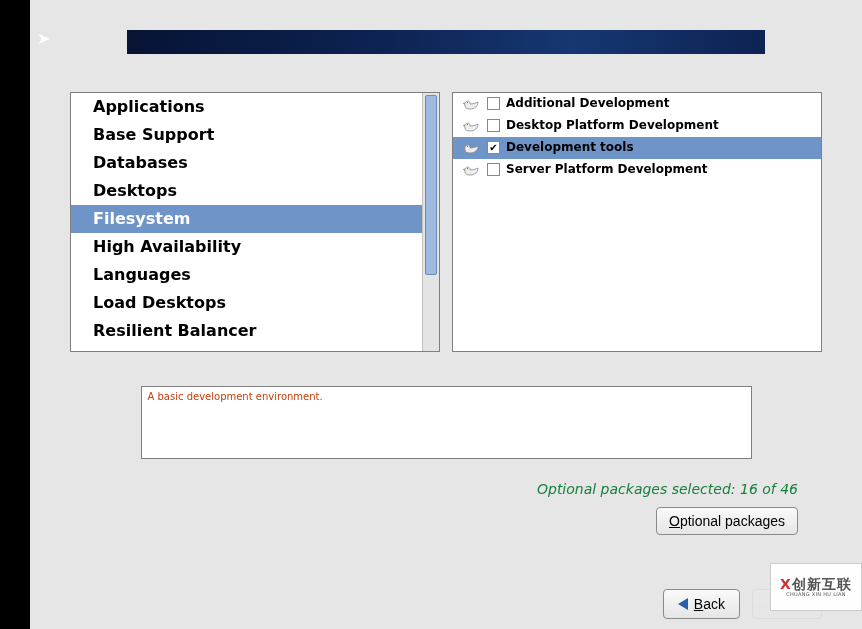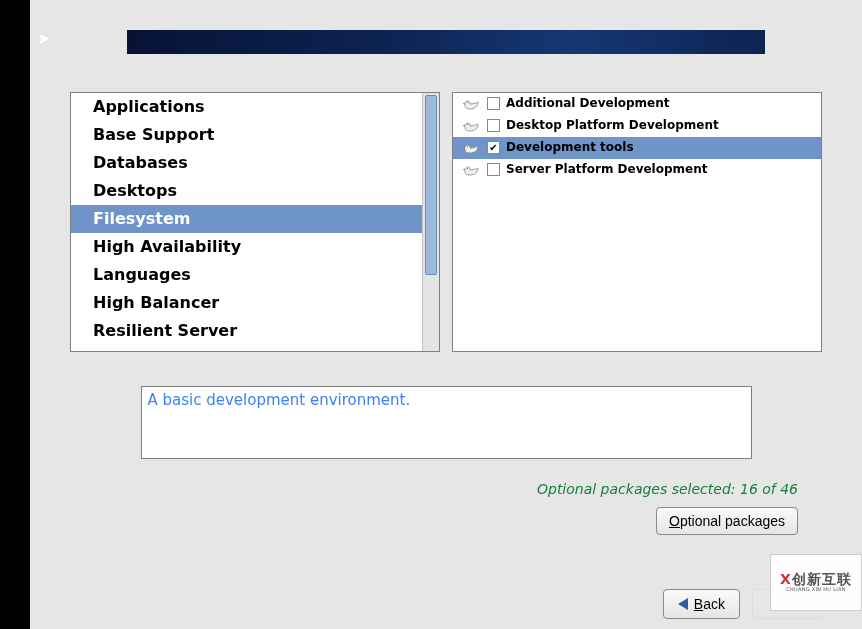--- a/index.html
+++ b/index.html
@@ -125,22 +125,22 @@
     border: 1px solid #6a8bb5;
     border-radius: 2px;
   }
   .desc-box {
     margin: 34px auto 16px auto;
     width: 611px;
     height: 80px;
     border: 1px solid #7f7f7f;
     background: #fff;
     padding: 4px 6px;
-    font-size: 15px;
-    color: #3b82f6;
+    font-size: 10px;
+    color: #c2410c;
   }
   .status {
     text-align: right;
     font-style: italic;
     font-size: 14px;
     color: #15803d;
     margin: 6px 24px 0 0;
   }
   .opt-row {
     display: flex;
@@ -184,21 +184,21 @@
     border-right: 10px solid #2a5ea8;
   }
   .underline-first::first-letter {
     text-decoration: underline;
   }
   .watermark {
     position: absolute;
     right: 0;
     bottom: 18px;
     width: 92px;
-    height: 57px;
+    height: 48px;
     background: rgba(255,255,255,0.93);
     border: 1px solid #ccc;
     display: flex;
     align-items: center;
     justify-content: center;
     font-size: 10px;
     color: #555;
     z-index: 20;
   }
   .watermark .wm-inner {
@@ -224,22 +224,22 @@
 
     <div class="panel">
       <div class="list" id="cat-list">
           <div class="cat-item">Applications</div>
           <div class="cat-item">Base Support</div>
           <div class="cat-item">Databases</div>
           <div class="cat-item">Desktops</div>
           <div class="cat-item selected">Filesystem</div>
           <div class="cat-item">High Availability</div>
           <div class="cat-item">Languages</div>
-          <div class="cat-item">High Balancer</div>
-          <div class="cat-item">Resilient Server</div>
+          <div class="cat-item">Load Desktops</div>
+          <div class="cat-item">Resilient Balancer</div>
           <div class="cat-item">Scalable Filesystem Support</div>
         </div>
       <div class="scrollbar">
         <div class="scroll-thumb"></div>
       </div>
     </div>
 
     <div class="panel">
       <div class="list" id="pkg-list">
           <div class="pkg-item">

